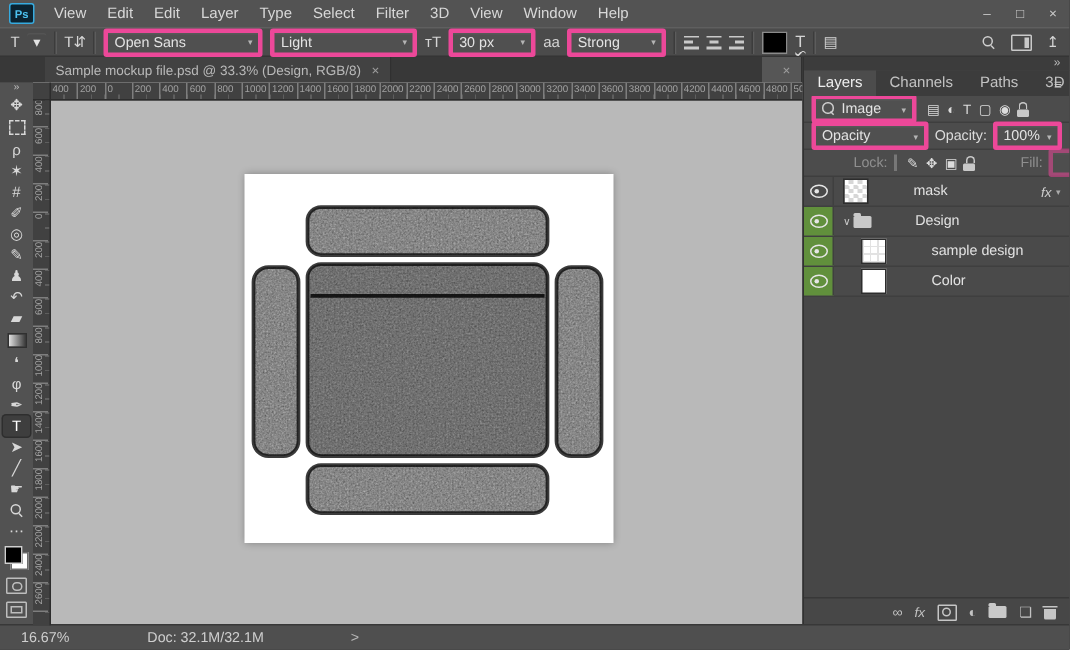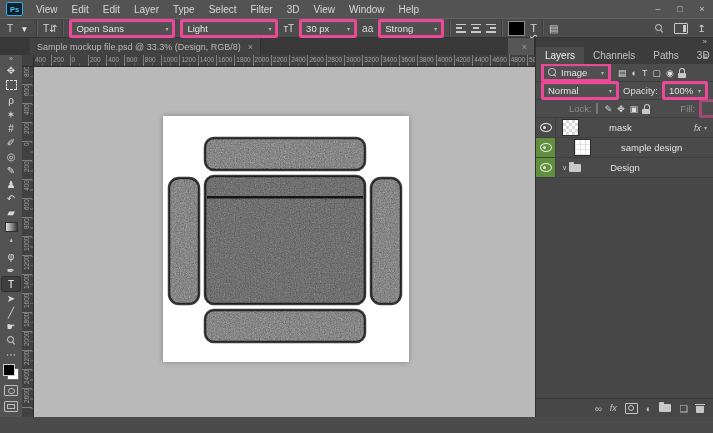--- a/index.html
+++ b/index.html
@@ -382,21 +382,21 @@
           <span>◐</span>
           <span>T</span>
           <span>▢</span>
           <span>◉</span>
         </span>
       <span class="i-lock"></span>
     </div>
 
     <div class="prow">
       <span class="combo" style="width:72px">
-        <span>Normal</span>
+        <span>Opacity</span>
         <span class="caret">▾</span>
       </span>
       <span>Opacity:</span>
       <span class="combo" style="width:36px">
         <span>100%</span>
         <span class="caret">▾</span>
       </span>
     </div>
 
     <div class="prow">
@@ -424,39 +424,52 @@
         <span class="lname">mask</span>
         <span class="fxwrap">
           <span class="fx">fx</span>
           <span class="caret">▾</span>
         </span>
       </div>
       <div class="lrow">
         <span class="eyecell green">
             <span class="eye"></span>
           </span>
-        <span class="indent"></span>
-        <span class="thumb grid"></span>
-        <span class="lname">sample design</span>
+        <span class="gcaret">∨</span>
+        <span class="i-folder"></span>
+        <span class="lname">Design</span>
       </div>
       <div class="lrow">
         <span class="eyecell green">
             <span class="eye"></span>
           </span>
-        <span class="gcaret">∨</span>
-        <span class="i-folder"></span>
-        <span class="lname">Design</span>
+        <span class="indent"></span>
+        <span class="thumb grid"></span>
+        <span class="lname">sample design</span>
+      </div>
+      <div class="lrow">
+        <span class="eyecell green">
+            <span class="eye"></span>
+          </span>
+        <span class="indent"></span>
+        <span class="thumb"></span>
+        <span class="lname">Color</span>
       </div>
     </div>
 
     <div class="dock-bottom">
       <span>∞</span>
       <span class="fx">fx</span>
       <span class="i-mask2"></span>
       <span>◐</span>
       <span class="i-folder" style="margin:0"></span>
       <span>❏</span>
       <span class="i-trash"></span>
     </div>
   </div>
 
+  <div class="statusbar">
+    <span class="sb-zoom">16.67%</span>
+    <span class="sb-doc">Doc: 32.1M/32.1M</span>
+    <span class="sb-chevron">&gt;</span>
+  </div>
 
 </div>
 
 </body></html>

